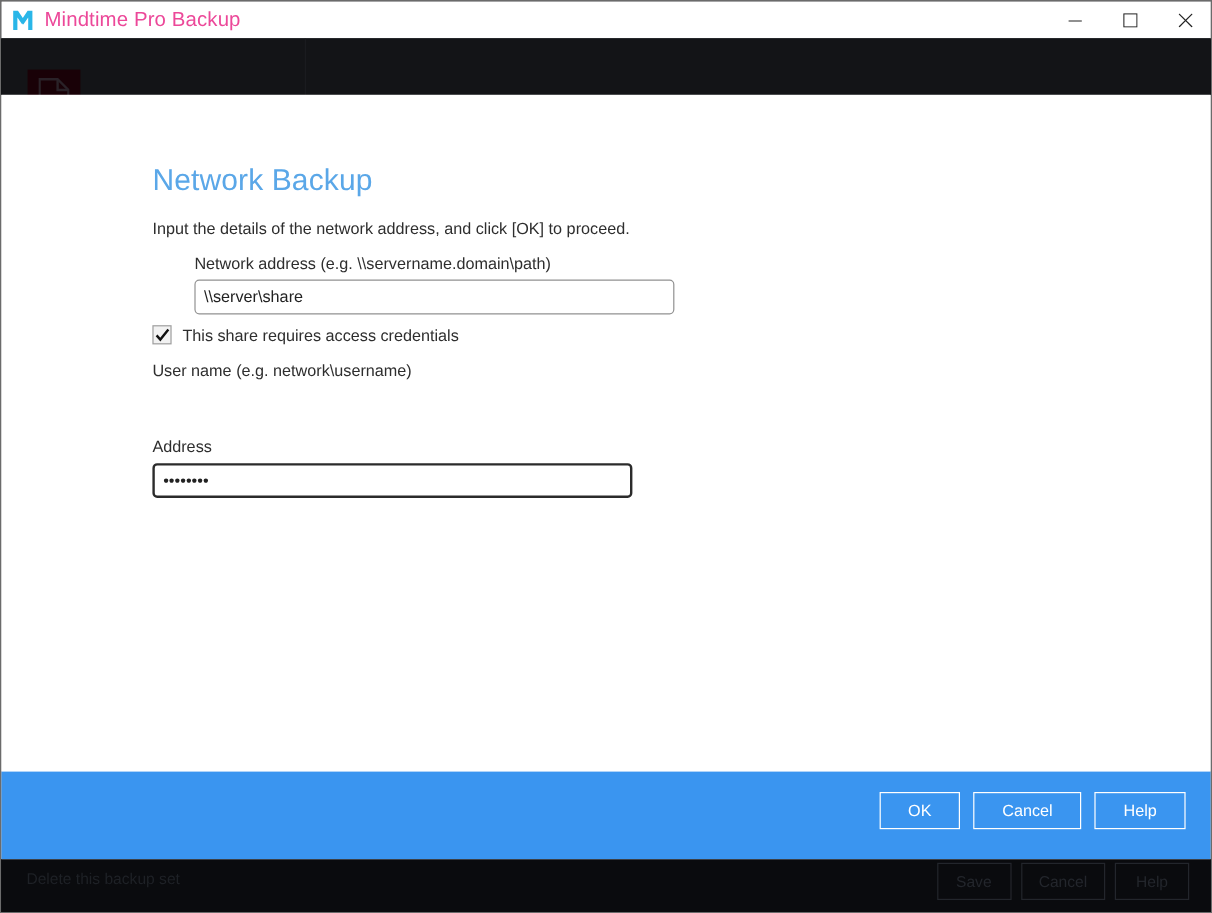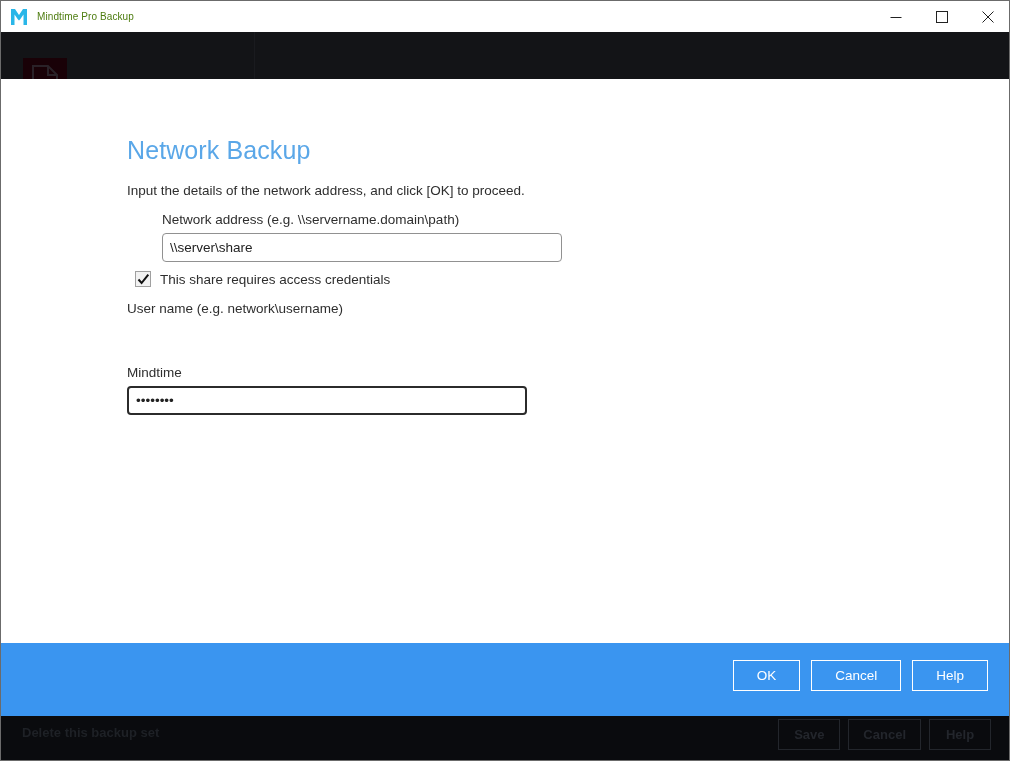--- a/index.html
+++ b/index.html
@@ -40,22 +40,22 @@
   }
   .titlebar-logo {
     width: 18px;
     height: 18px;
     margin-left: 9px;
     margin-right: 9px;
     flex: 0 0 auto;
     display: block;
   }
   .titlebar-title {
-    font-size: 10px;
-    color: #4d7c0f;
+    font-size: 17px;
+    color: #ec4899;
     letter-spacing: 0.1px;
     white-space: nowrap;
   }
   .window-controls {
     margin-left: auto;
     display: flex;
     height: 31px;
   }
   .win-btn {
     width: 46px;
@@ -124,21 +124,20 @@
     color: #15181f;
     white-space: nowrap;
   }
   .bg-footer {
     position: absolute;
     left: 0;
     top: 677px;
     width: 1008px;
     height: 51px;
     background: #0a0b0e;
-    font-weight: bold;
   }
   .bg-footer-link {
     position: absolute;
     left: 21px;
     top: 16px;
     font-size: 13px;
     color: #1e2126;
     white-space: nowrap;
   }
   .bg-footer-buttons {
@@ -230,21 +229,21 @@
   .text-input.focused {
     border: 2px solid #2b2b2b;
   }
 
   .field-network { top: 133px; margin-left: 35px; }
   .field-username { top: 222px; }
   .field-password { top: 286px; }
 
   .checkbox-row {
     position: absolute;
-    left: 134px;
+    left: 126px;
     top: 192px;
     display: flex;
     align-items: center;
   }
   .checkbox-box {
     width: 16px;
     height: 16px;
     box-sizing: border-box;
     border: 1px solid #a0a0a0;
     background: #f2f2f2;
@@ -378,21 +377,21 @@
           </span>
         </span>
         <span class="checkbox-label">This share requires access credentials</span>
       </div>
 
       <div class="field field-username">
         <label class="field-label">User name (e.g. network\username)</label>
       </div>
 
       <div class="field field-password">
-        <label class="field-label">Mindtime</label>
+        <label class="field-label">Address</label>
         <input class="text-input focused" type="text" value="••••••••" style="">
       </div>
 
     </div>
 
     <div class="modal-footer">
       <div class="modal-footer-buttons">
         <button class="modal-btn">OK</button>
         <button class="modal-btn wide">Cancel</button>
         <button class="modal-btn">Help</button>

